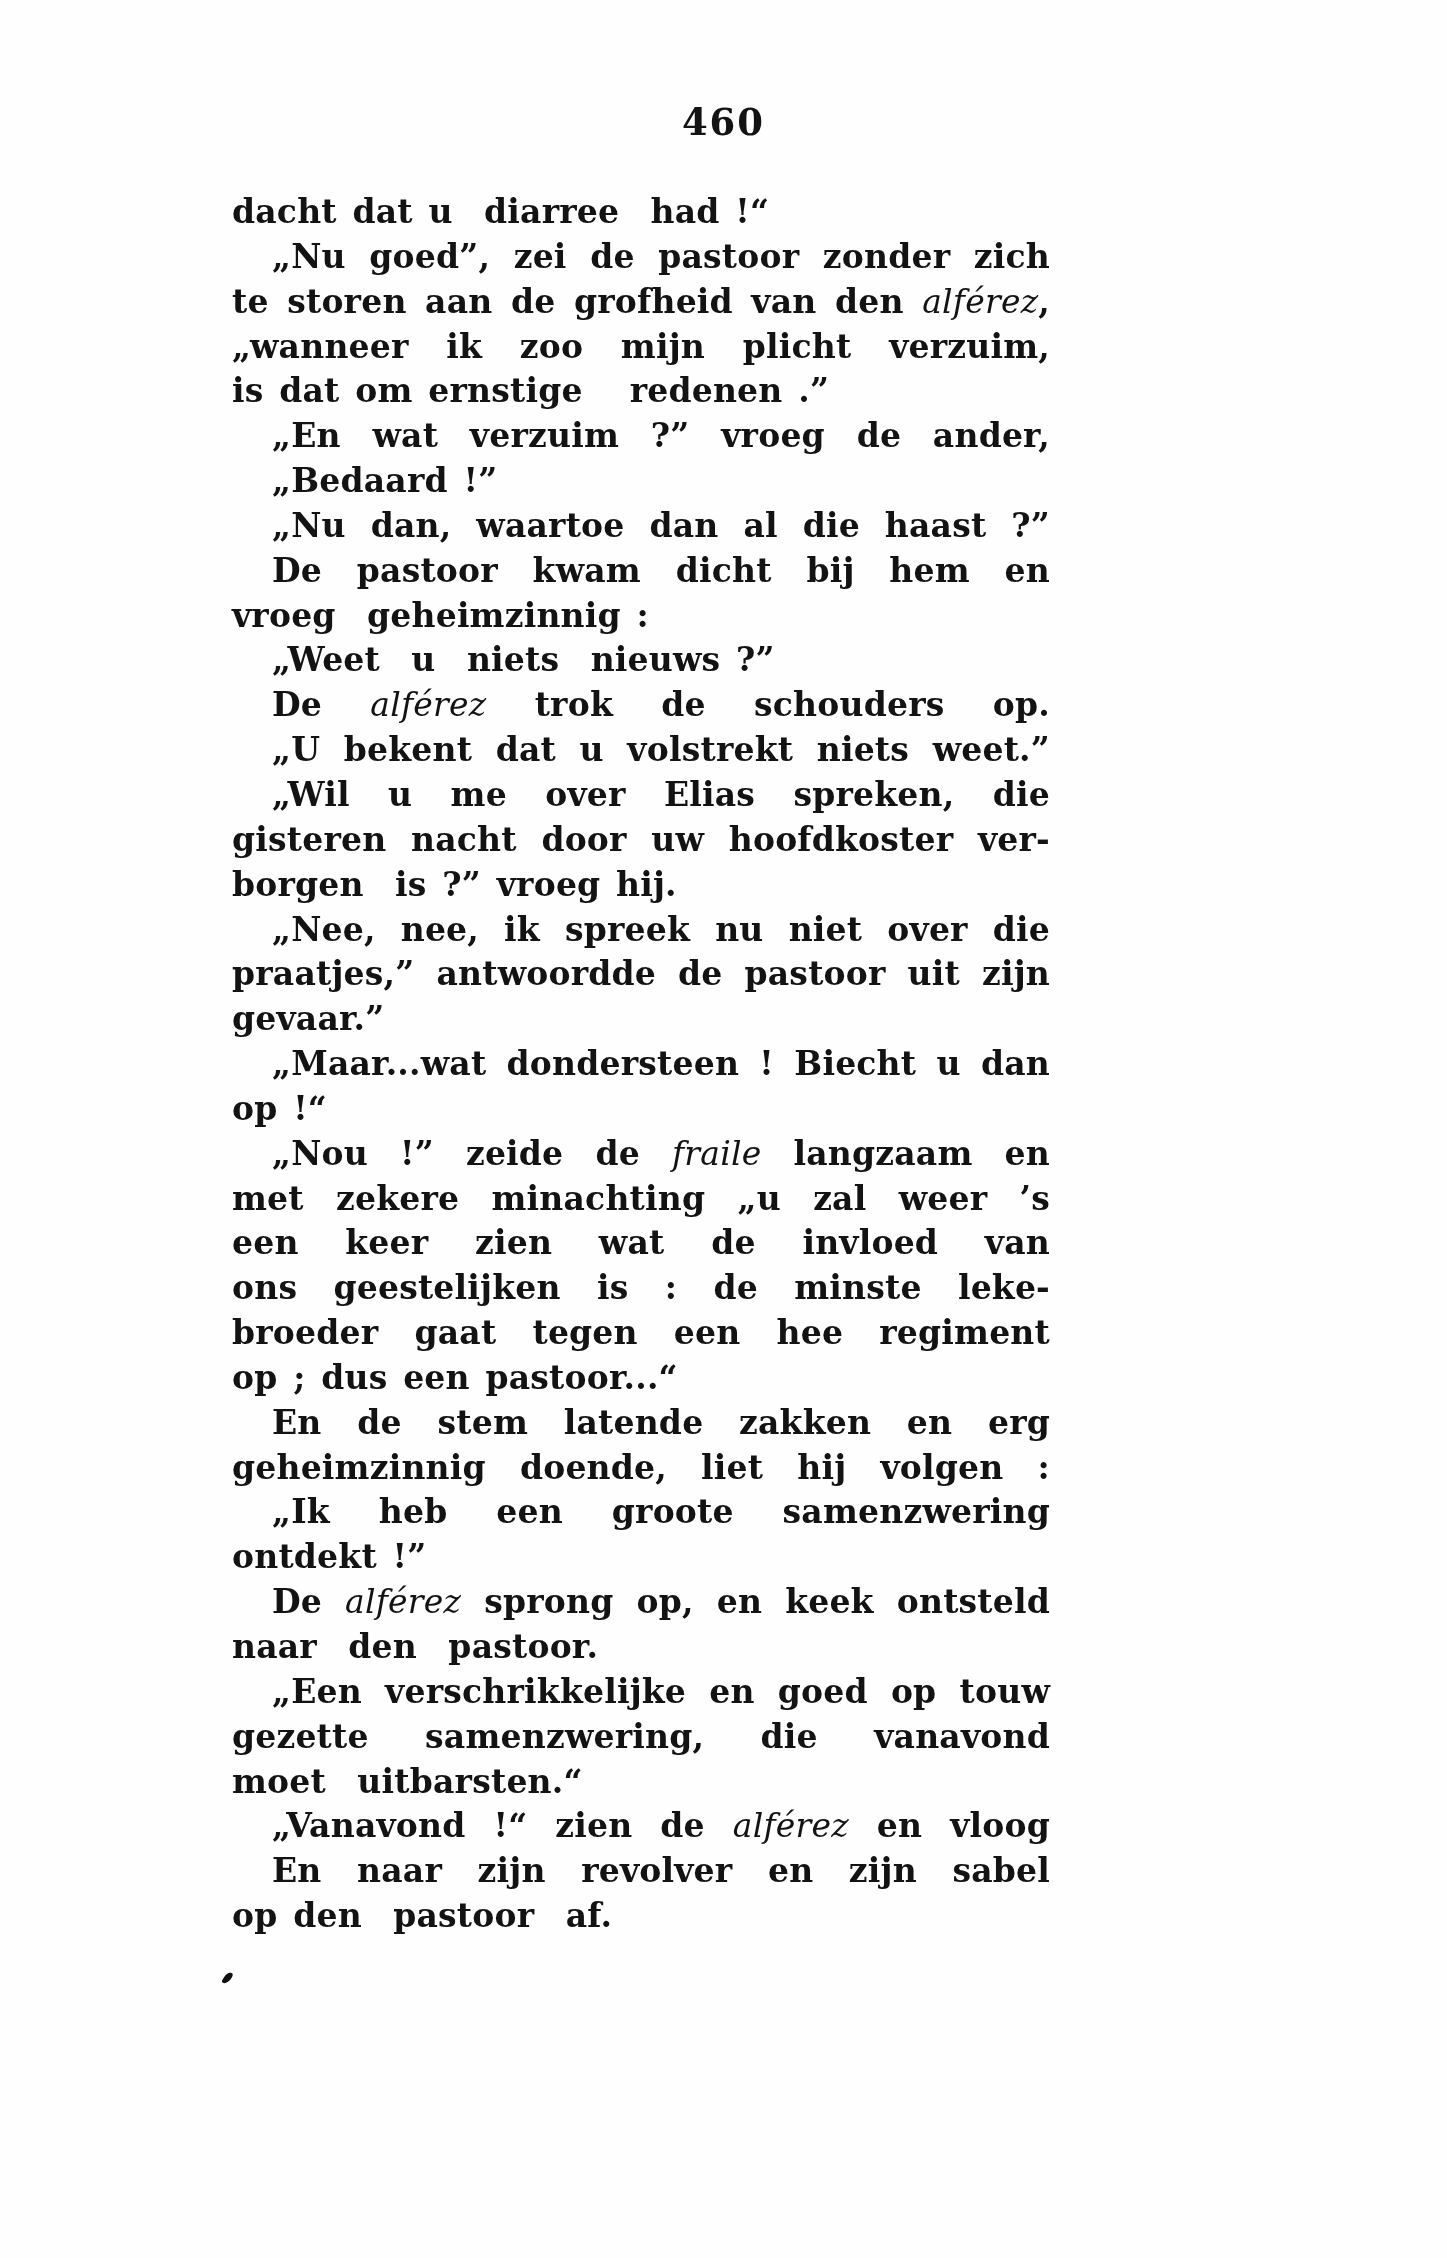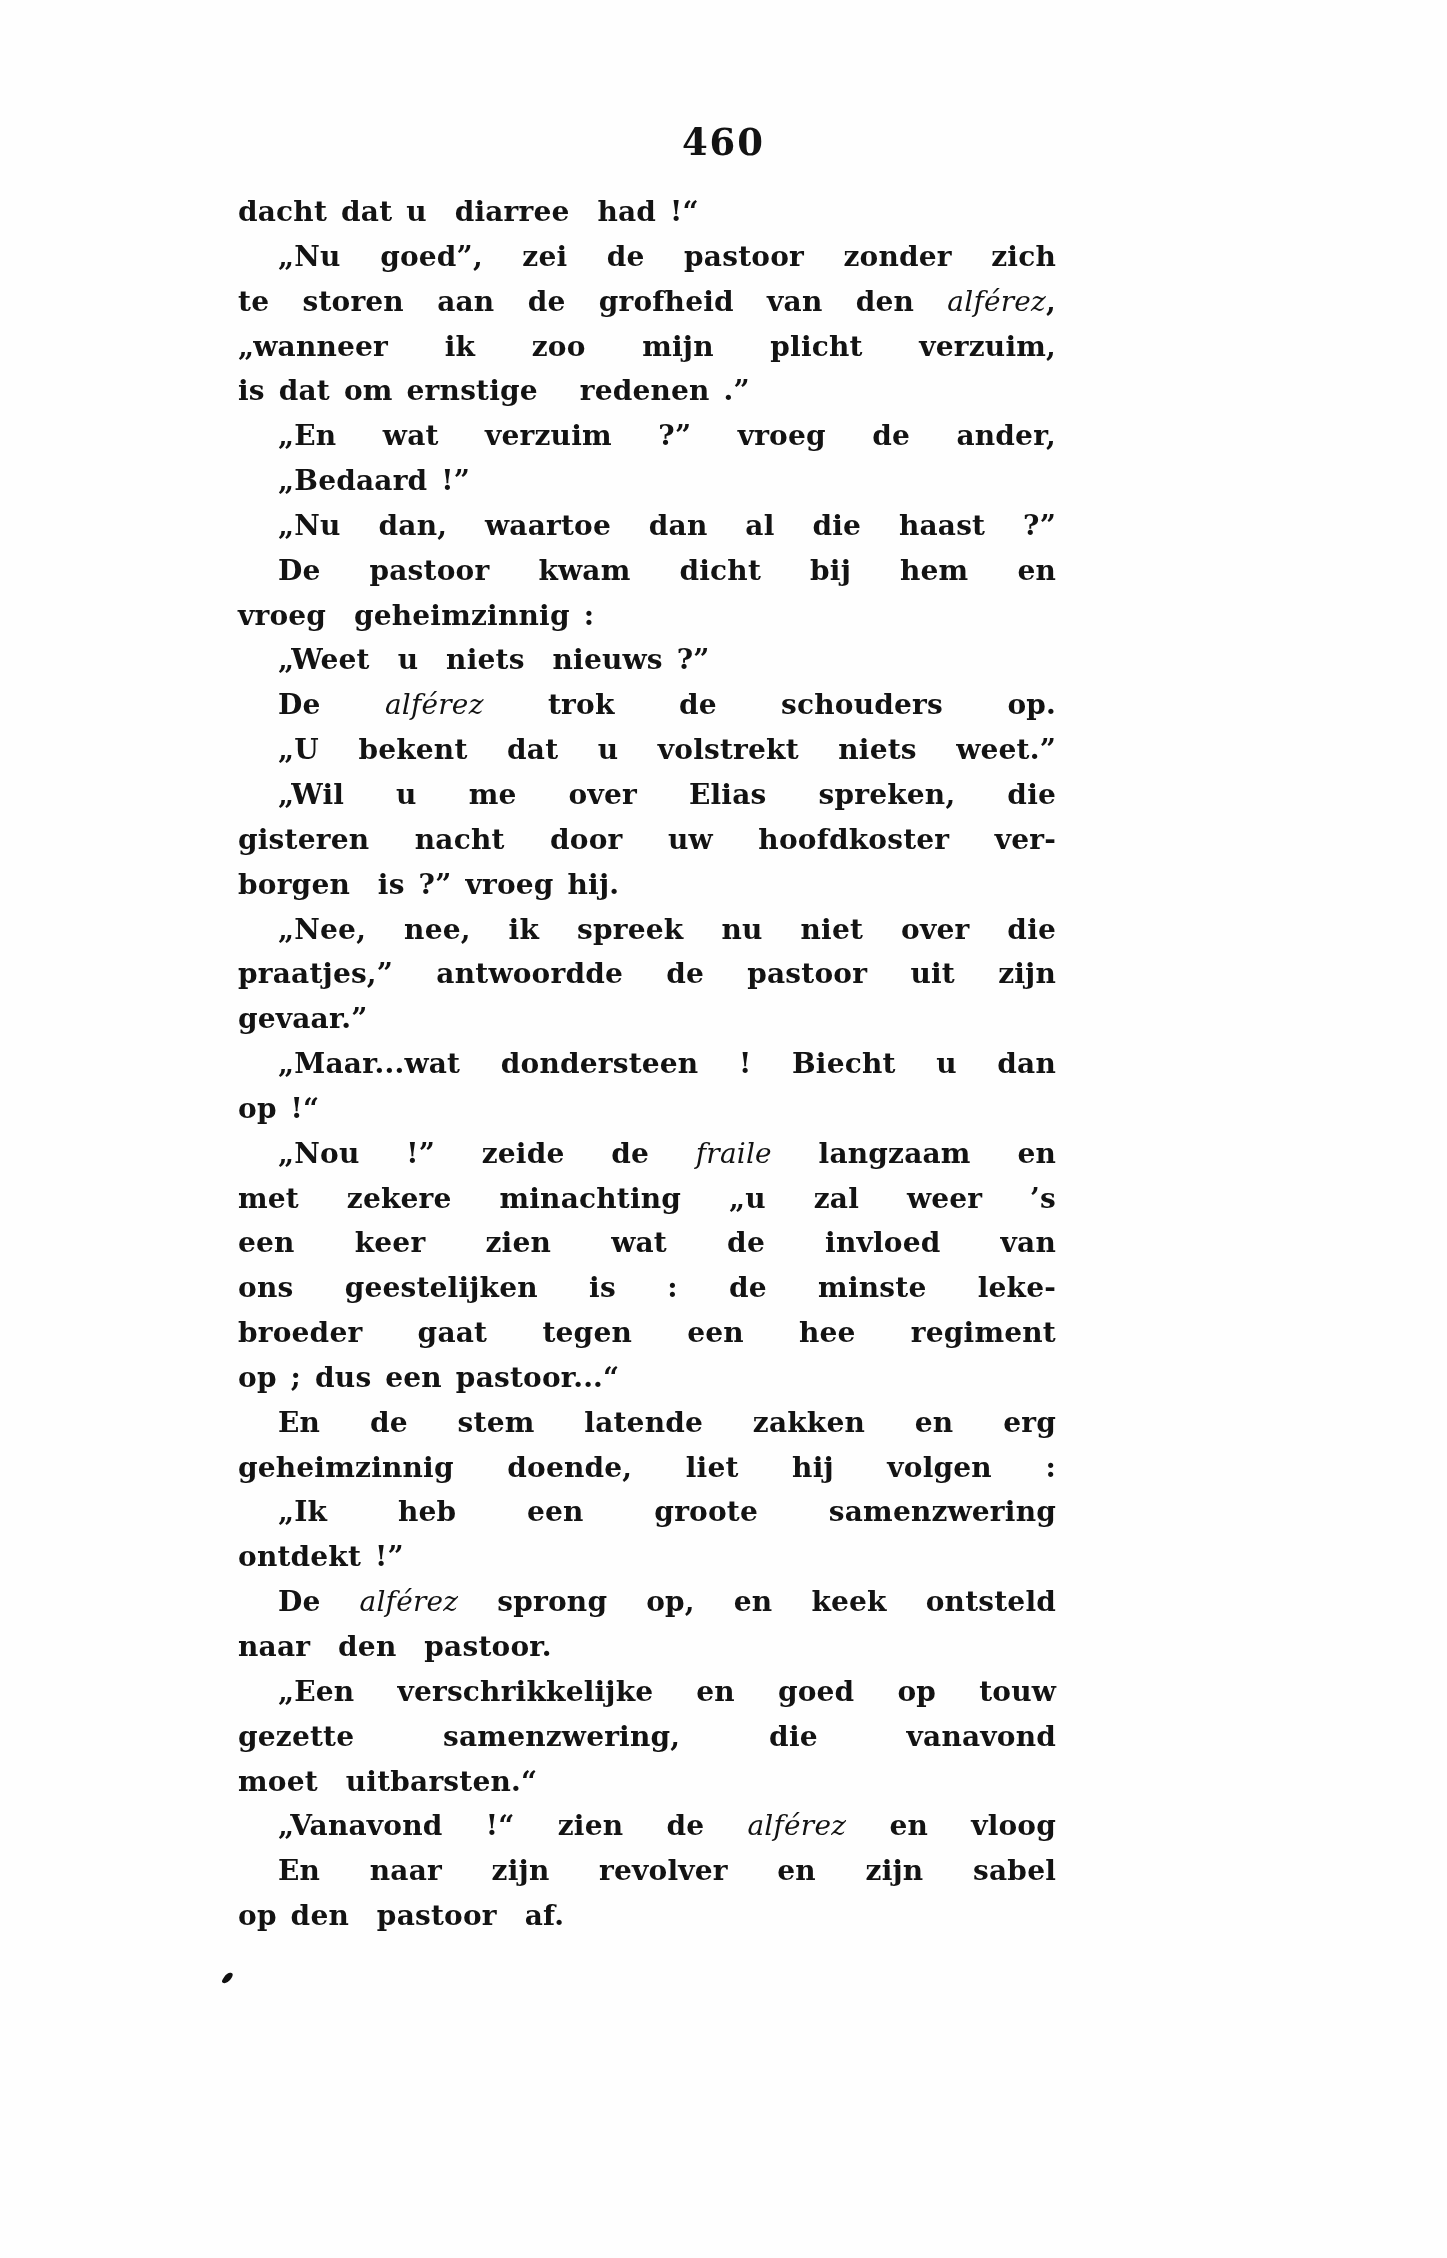--- a/index.html
+++ b/index.html
@@ -11,26 +11,25 @@
     color:#131313;
     overflow:hidden;
   }
   .page-number {
     position:absolute;
     top:100px; left:0; width:100%;
     text-align:center;
     font-size:37px;
     font-weight:bold;
     letter-spacing:2px;
-    margin-top:20px;
   }
   .text-block {
     position:absolute;
-    left:238px; top:190px; width:818px;
-    font-size:28px;
+    left:232px; top:190px; width:818px;
+    font-size:33px;
     font-weight:bold;
   }
   .line {
     height:44.85px;
     line-height:44.85px;
     white-space:pre-wrap;       
     word-spacing:4px;
     letter-spacing:0.2px;
   }
   .line.just {

